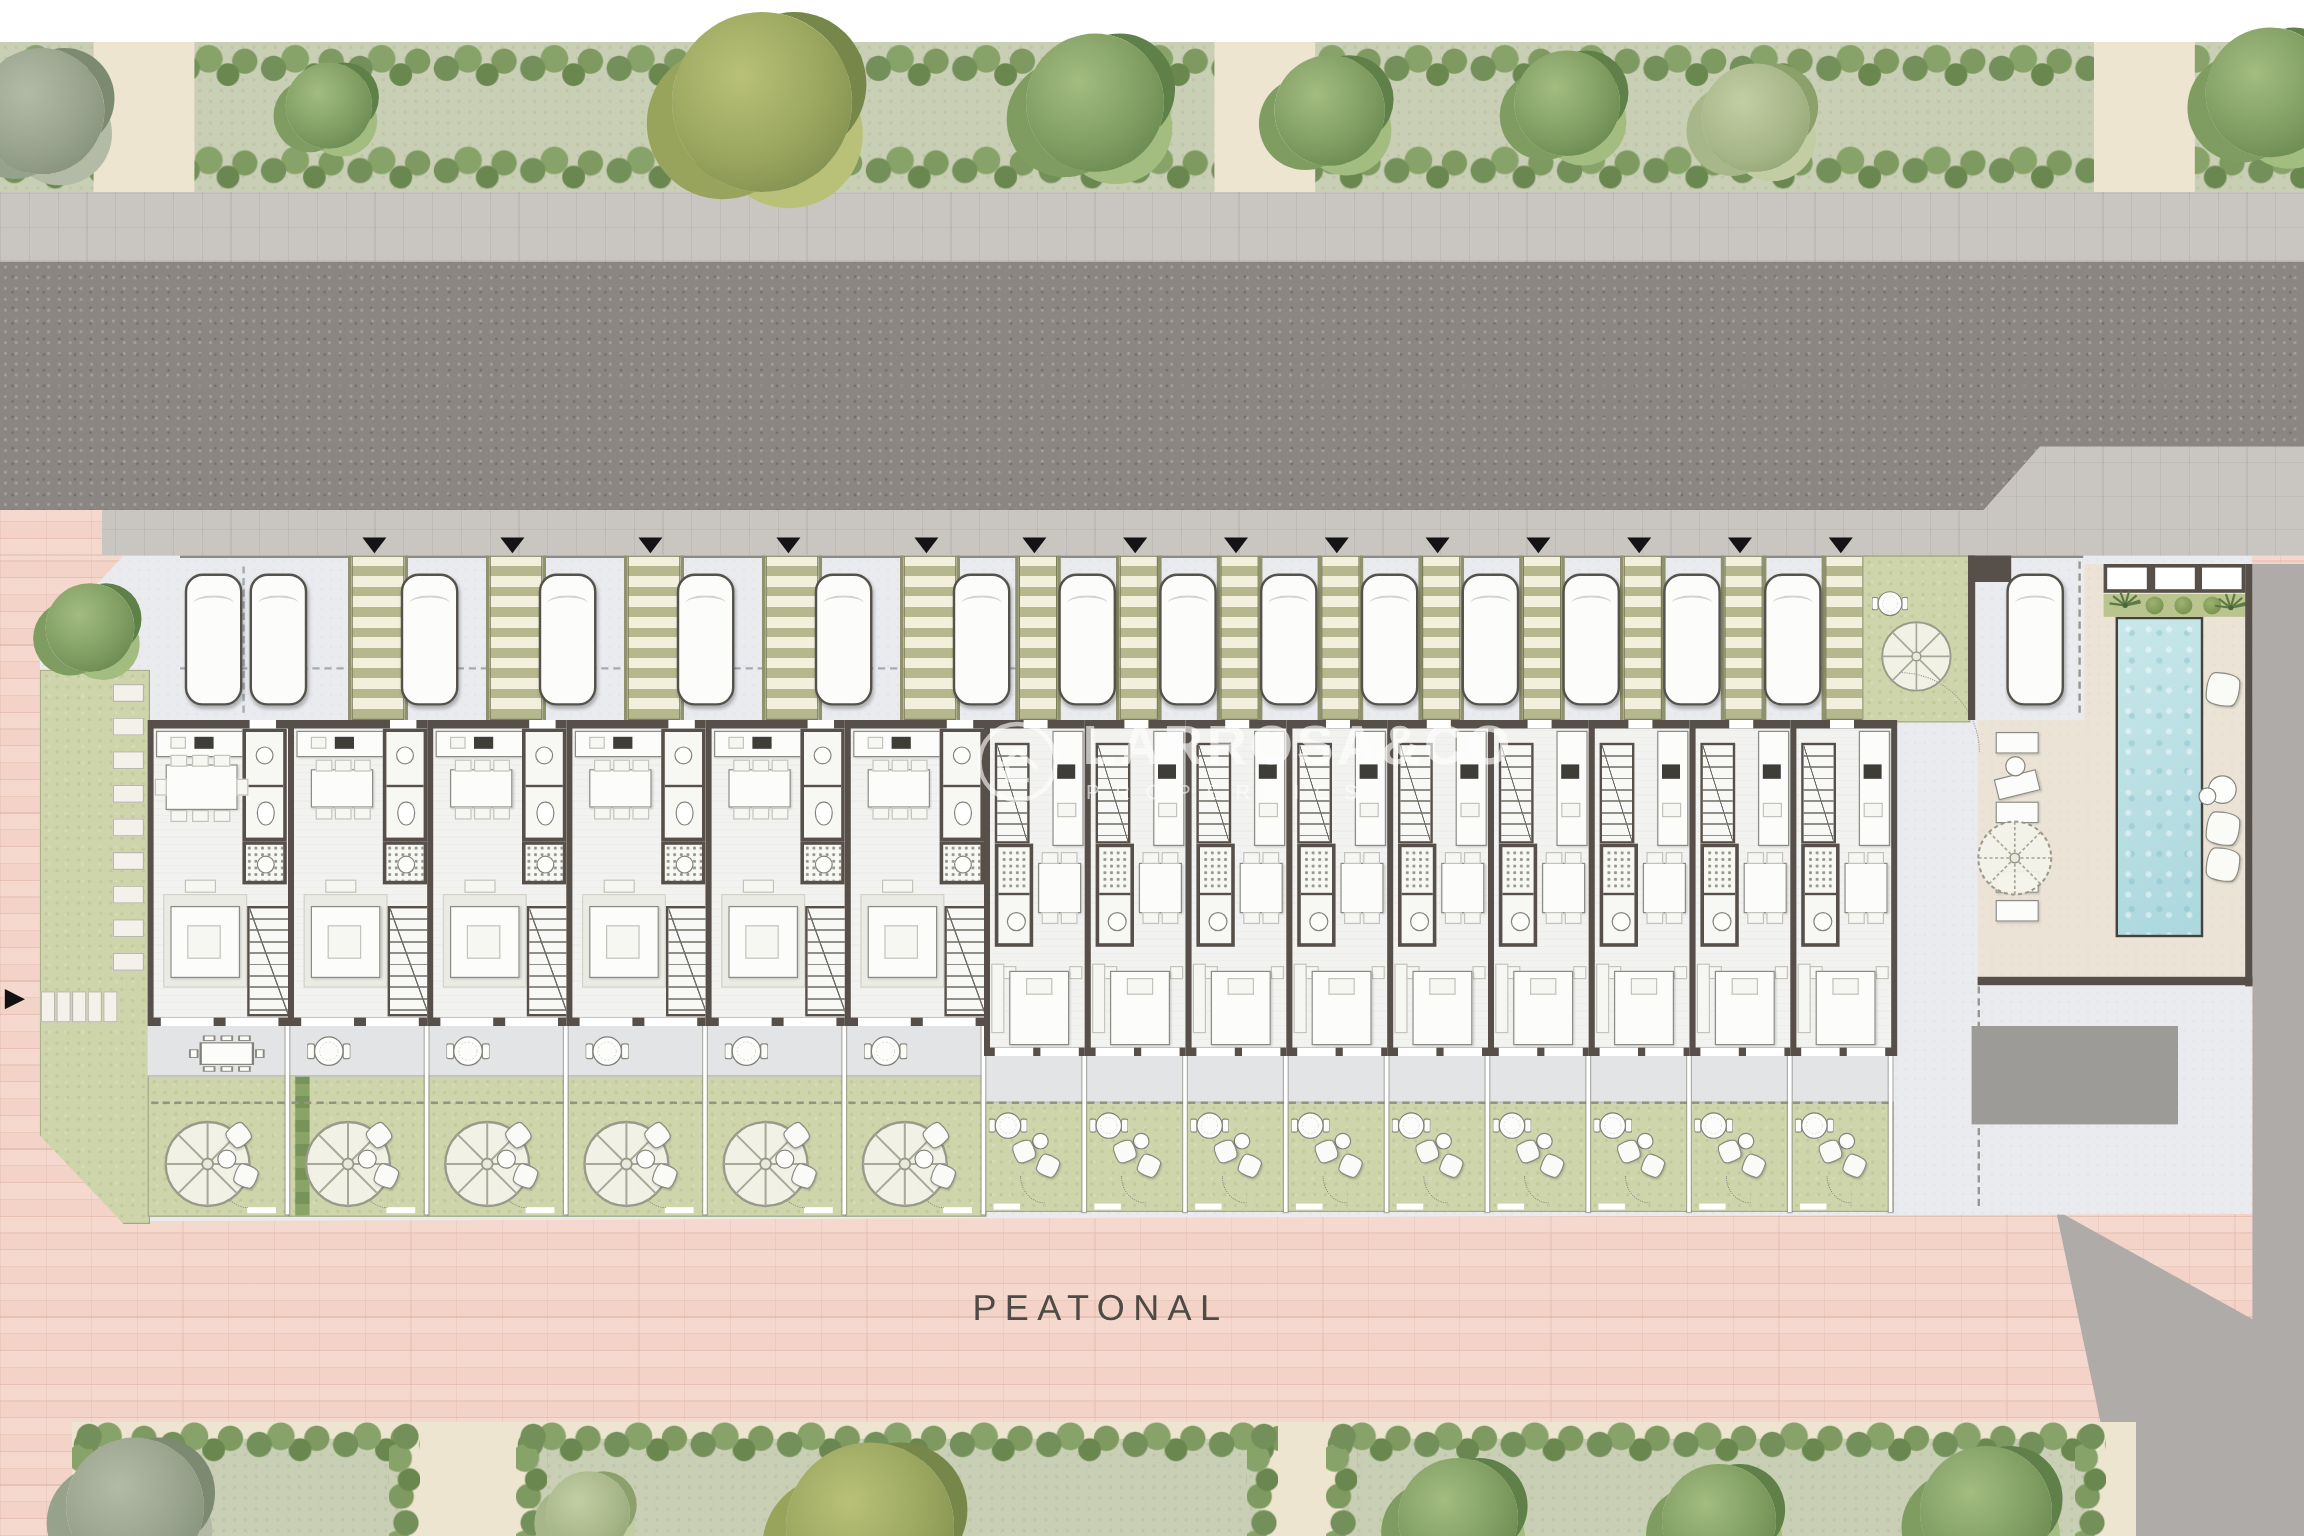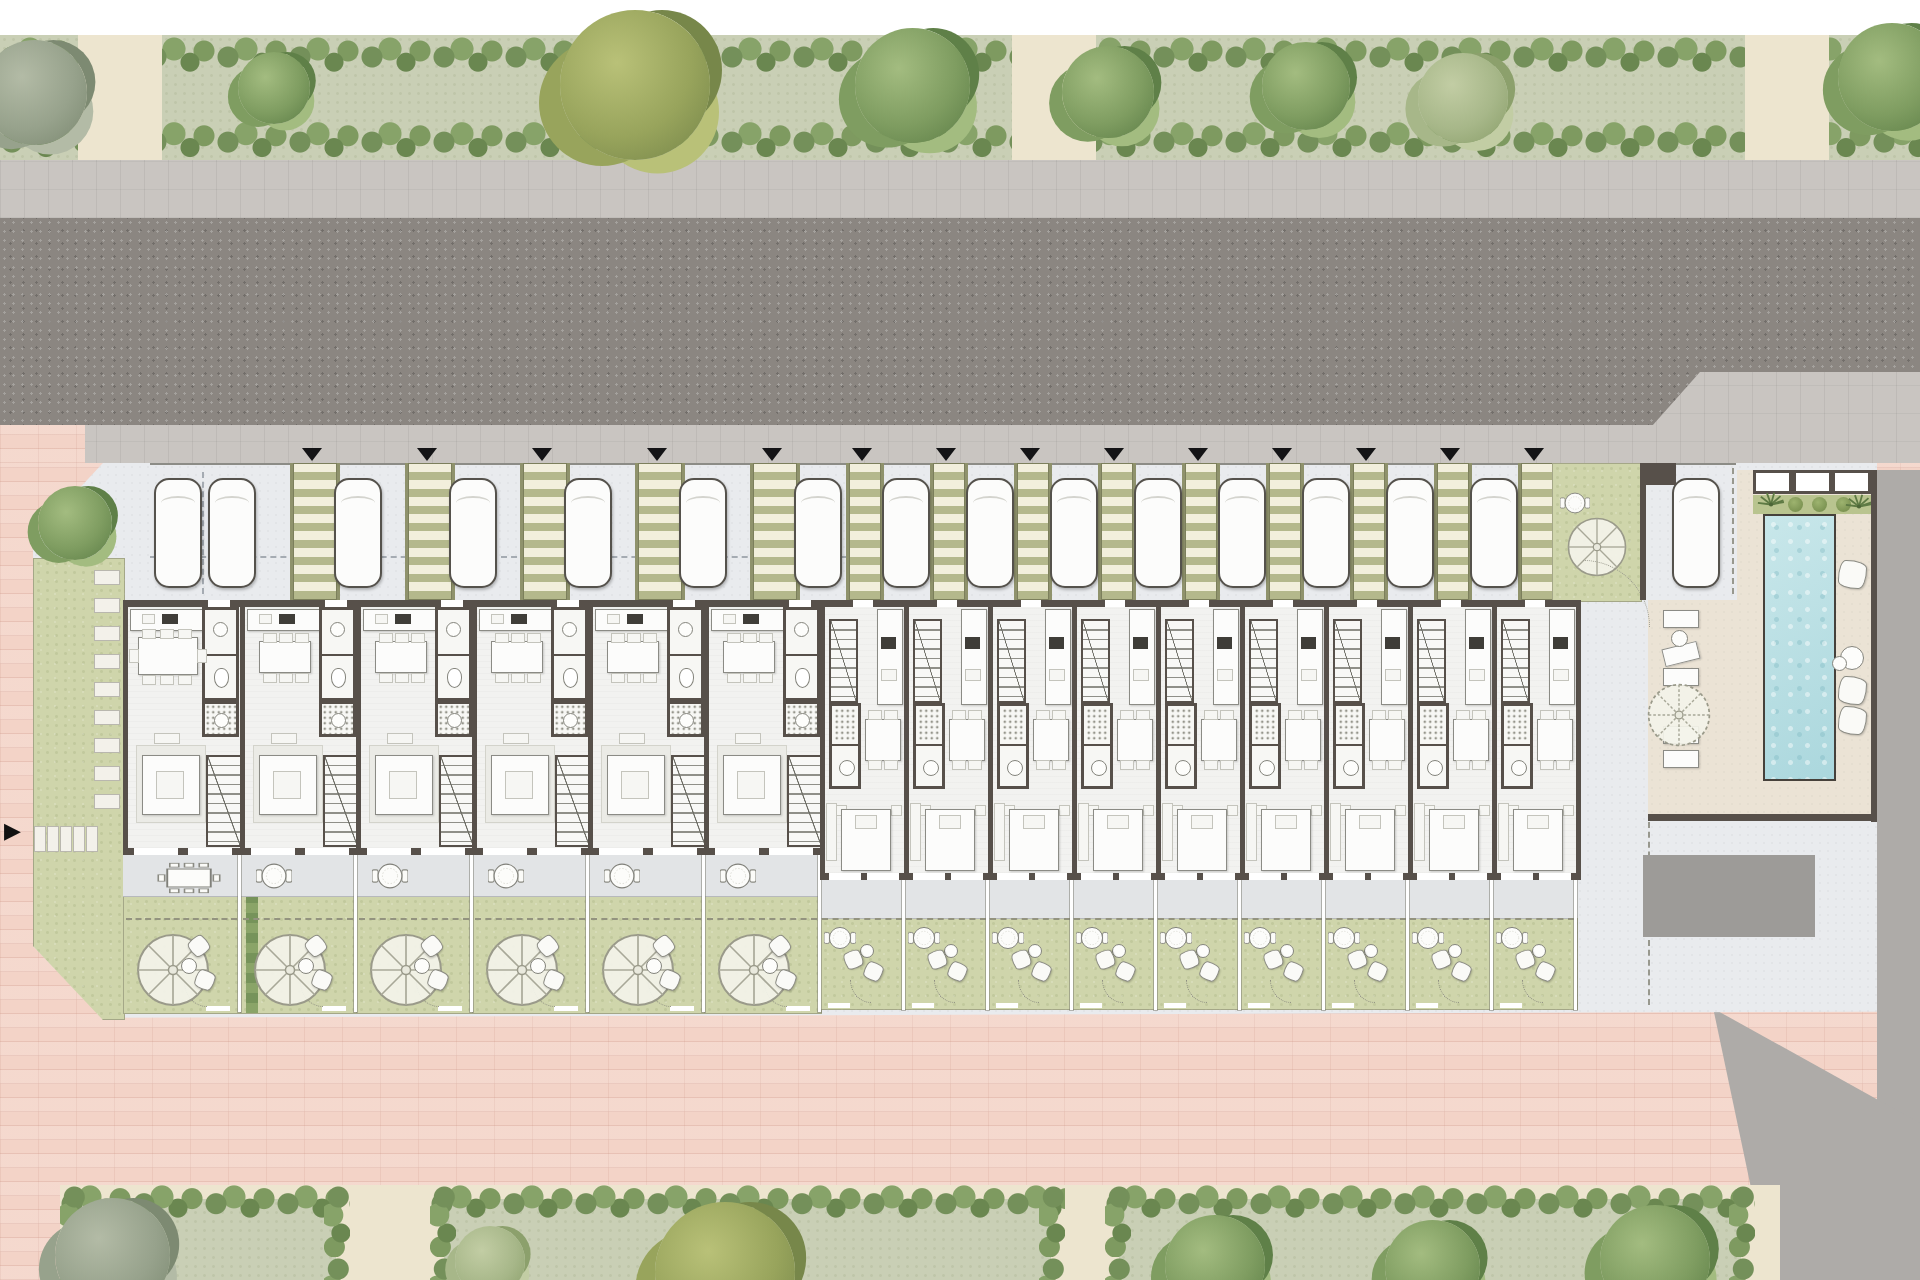--- a/index.html
+++ b/index.html
@@ -970,13 +970,27 @@
     <div class="abs grassbed" style="left: 1119px; top: 1199px; width: 622px; height: 81px; z-index: 4;"></div>
     <div class="abs hedge" style="left: 1105px; top: 1185px; width: 650px; height: 34px; z-index: 5;"></div>
     <div class="abs hedgeV" style="left: 1105px; top: 1185px; width: 26px; height: 95px; z-index: 5;"></div>
     <div class="abs hedgeV" style="left: 1729px; top: 1185px; width: 26px; height: 95px; z-index: 5;"></div>
     <div class="abs tree" style="left: 655px; top: 1202px; width: 140px; height: 140px; z-index: 6; background: radial-gradient(circle at 38% 35%, rgb(185, 193, 120), rgb(152, 164, 92) 55%, rgb(119, 135, 74) 95%); box-shadow: rgb(152, 164, 92) -30.8px 16.8px 0px -11.2px, rgb(119, 135, 74) 25.2px -14px 0px -14px, rgb(185, 193, 120) 21px 25.2px 0px -12.6px;"></div>
     <div class="abs tree" style="left: 1165px; top: 1215px; width: 100px; height: 100px; z-index: 6; background: radial-gradient(circle at 38% 35%, rgb(163, 188, 128), rgb(127, 157, 97) 55%, rgb(95, 128, 72) 95%); box-shadow: rgb(127, 157, 97) -22px 12px 0px -8px, rgb(95, 128, 72) 18px -10px 0px -10px, rgb(163, 188, 128) 15px 18px 0px -9px;"></div>
     <div class="abs tree" style="left: 1385px; top: 1220px; width: 95px; height: 95px; z-index: 6; background: radial-gradient(circle at 38% 35%, rgb(163, 188, 128), rgb(127, 157, 97) 55%, rgb(95, 128, 72) 95%); box-shadow: rgb(127, 157, 97) -20.9px 11.4px 0px -7.6px, rgb(95, 128, 72) 17.1px -9.5px 0px -9.5px, rgb(163, 188, 128) 14.25px 17.1px 0px -8.55px;"></div>
     <div class="abs tree" style="left: 1600px; top: 1205px; width: 110px; height: 110px; z-index: 6; background: radial-gradient(circle at 38% 35%, rgb(163, 188, 128), rgb(127, 157, 97) 55%, rgb(95, 128, 72) 95%); box-shadow: rgb(127, 157, 97) -24.2px 13.2px 0px -8.8px, rgb(95, 128, 72) 19.8px -11px 0px -11px, rgb(163, 188, 128) 16.5px 19.8px 0px -9.9px;"></div>
     <div class="abs tree" style="left: 55px; top: 1198px; width: 115px; height: 115px; z-index: 6; background: radial-gradient(circle at 38% 35%, rgb(179, 187, 166), rgb(151, 162, 140) 55%, rgb(125, 138, 114) 95%); box-shadow: rgb(151, 162, 140) -25.3px 13.8px 0px -9.2px, rgb(125, 138, 114) 20.7px -11.5px 0px -11.5px, rgb(179, 187, 166) 17.25px 20.7px 0px -10.35px;"></div>
     <div class="abs tree" style="left: 455px; top: 1226px; width: 70px; height: 70px; z-index: 6; background: radial-gradient(circle at 38% 35%, rgb(194, 205, 164), rgb(167, 183, 137) 55%, rgb(140, 160, 108) 95%); box-shadow: rgb(167, 183, 137) -15.4px 8.4px 0px -5.6px, rgb(140, 160, 108) 12.6px -7px 0px -7px, rgb(194, 205, 164) 10.5px 12.6px 0px -6.3px;"></div>
+    <div class="abs watermark" style="left:812px;top:598px;">
+    <div class="wm-logo">
+      <svg viewBox="0 0 100 100" width="100%" height="100%">
+        <circle cx="50" cy="50" r="44" fill="none" stroke="#fff" stroke-width="5"></circle>
+        <path d="M28 57 L50 37 L72 57" fill="none" stroke="#fff" stroke-width="5"></path>
+        <path d="M38 52 L38 71 L63 71" fill="none" stroke="#fff" stroke-width="5"></path>
+      </svg>
+    </div>
+    <div class="wm-text">
+      <div class="wm-title">LARROSA&amp;CO</div>
+      <div class="wm-sub">PROPERTIES</div>
+    </div>
+  </div>
+  <div class="abs street-label" style="left:767px;top:1074px;width:300px;z-index:40;">PEATONAL</div>
 </div>
 
 </body></html>

